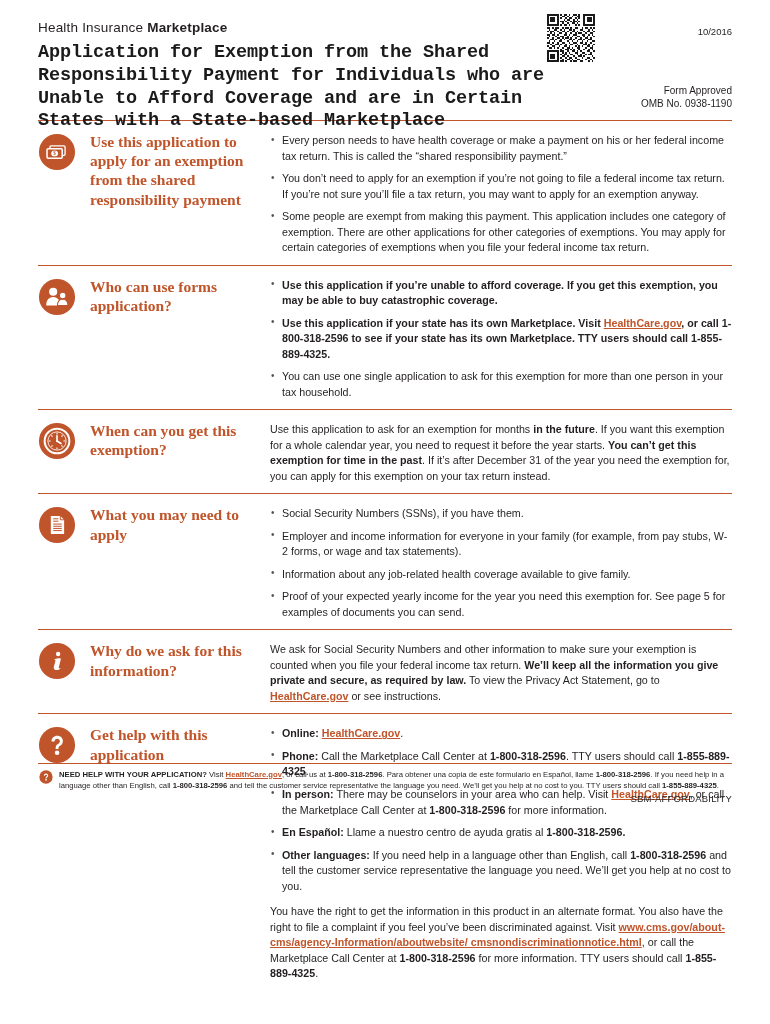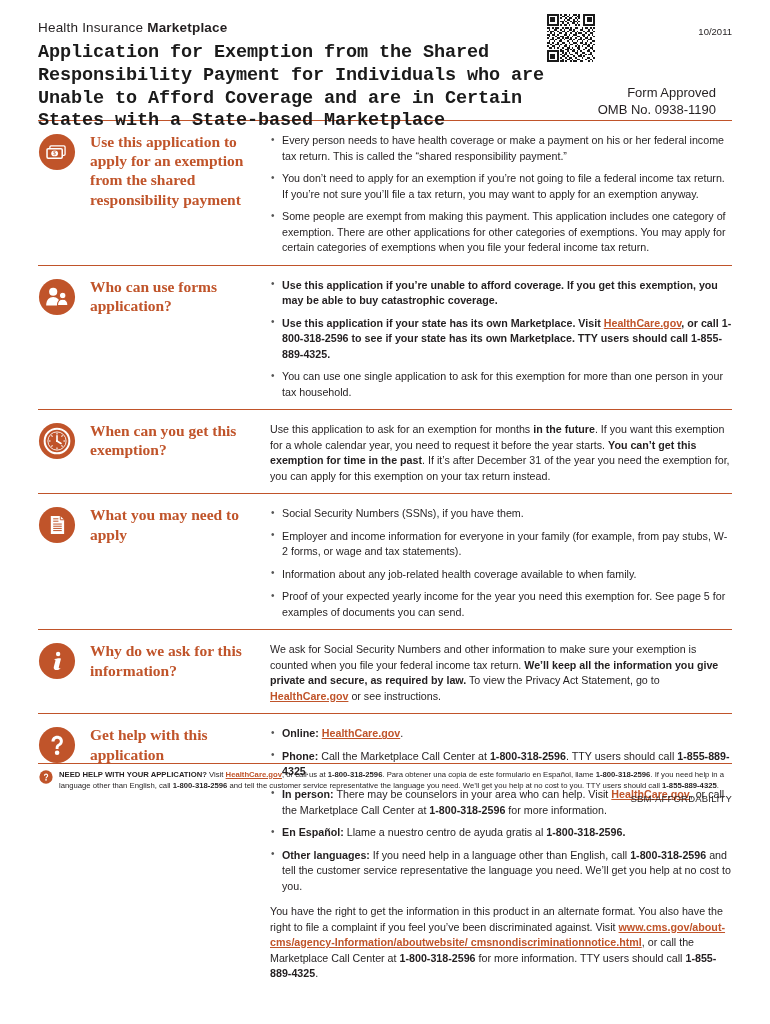--- a/index.html
+++ b/index.html
@@ -62,22 +62,22 @@
     height: 48px;
   }
   .rev-date {
     font-size: 9.5px;
     color: #231f20;
     padding-top: 14px;
   }
   .omb {
     position: absolute;
     top: 72px;
-    right: 16px;
-    font-size: 13px;
+    right: 0;
+    font-size: 10px;
     line-height: 1.32;
     color: #231f20;
     text-align: right;
     white-space: pre-line;
   }
 
   
   .rule {
     border: 0;
     border-top: 1.6px solid #c0542a;
@@ -421,21 +421,21 @@
             <rect x="26" y="27" width="1" height="1"></rect>
           <rect x="8" y="28" width="2" height="1"></rect>
             <rect x="11" y="28" width="1" height="1"></rect>
             <rect x="14" y="28" width="1" height="1"></rect>
             <rect x="16" y="28" width="2" height="1"></rect>
             <rect x="20" y="28" width="2" height="1"></rect>
             <rect x="25" y="28" width="1" height="1"></rect>
             <rect x="27" y="28" width="1" height="1"></rect>
         </g>
       </svg>
-      <div class="rev-date">10/2011</div>
+      <div class="rev-date">10/2016</div>
       <div class="omb">Form Approved
 OMB No. 0938-1190</div>
     </div>
   </div>
 
   <hr class="rule">
   <div class="section">
     <div class="sec-icon-wrap">
       <svg class="sec-icon" viewBox="0 0 40 40">
         <circle cx="20" cy="20" r="19" fill="#c0542a"></circle>
@@ -519,21 +519,21 @@
           <line x1="16" y1="23.6" x2="25" y2="23.6"></line>
           <line x1="16" y1="25.9" x2="25" y2="25.9"></line>
         </g>
       </svg>
     </div>
     <div class="sec-head">What you may need to apply</div>
     <div class="sec-body">
       <ul class="bullets">
         <li>Social Security Numbers (SSNs), if you have them.</li>
         <li>Employer and income information for everyone in your family (for example, from pay stubs, W-2 forms, or wage and tax statements).</li>
-        <li>Information about any job-related health coverage available to when family.</li>
+        <li>Information about any job-related health coverage available to give family.</li>
         <li>Proof of your expected yearly income for the year you need this exemption for. See page 5 for examples of documents you can send.</li>
       </ul>
     </div>
   </div>
 
   <hr class="rule">
   <div class="section">
     <div class="sec-icon-wrap">
       <svg class="sec-icon" viewBox="0 0 40 40">
         <circle cx="20" cy="20" r="19" fill="#c0542a"></circle>

